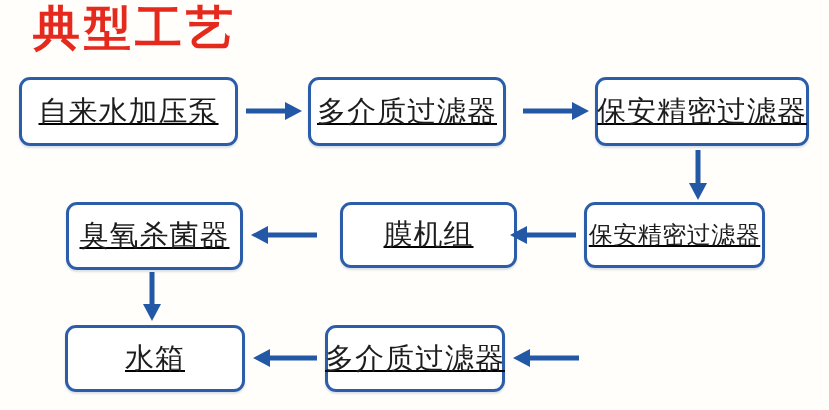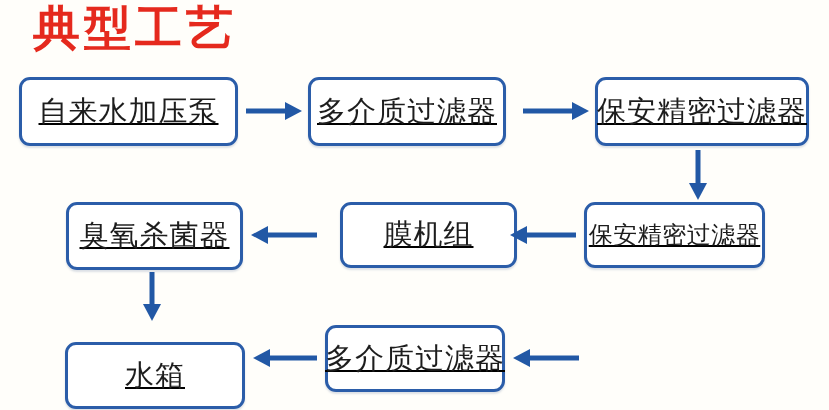--- a/index.html
+++ b/index.html
@@ -77,21 +77,21 @@
   <div class="box tight" style="left:584px; top:202px; width:181px; height:66px">
     <span class="box-label">保安精密过滤器</span>
   </div>
   <div class="box" style="left:340px; top:202px; width:177px; height:66px">
     <span class="box-label">膜机组</span>
   </div>
   <div class="box" style="left:66px; top:202px; width:177px; height:68px">
     <span class="box-label">臭氧杀菌器</span>
   </div>
 
-  <div class="box" style="left:65px; top:342px; width:180px; height:67px">
+  <div class="box" style="left:65px; top:325px; width:180px; height:67px">
     <span class="box-label">水箱</span>
   </div>
   <div class="box" style="left:325px; top:325px; width:180px; height:67px">
     <span class="box-label">多介质过滤器</span>
   </div>
 
   <svg class="arrow-layer" viewBox="0 0 829 410">
     <g>
       <line class="arrow-line" x1="246" y1="111" x2="288" y2="111"></line>
       <polygon class="arrow-head" points="302,111 285,102 285,120"></polygon>

